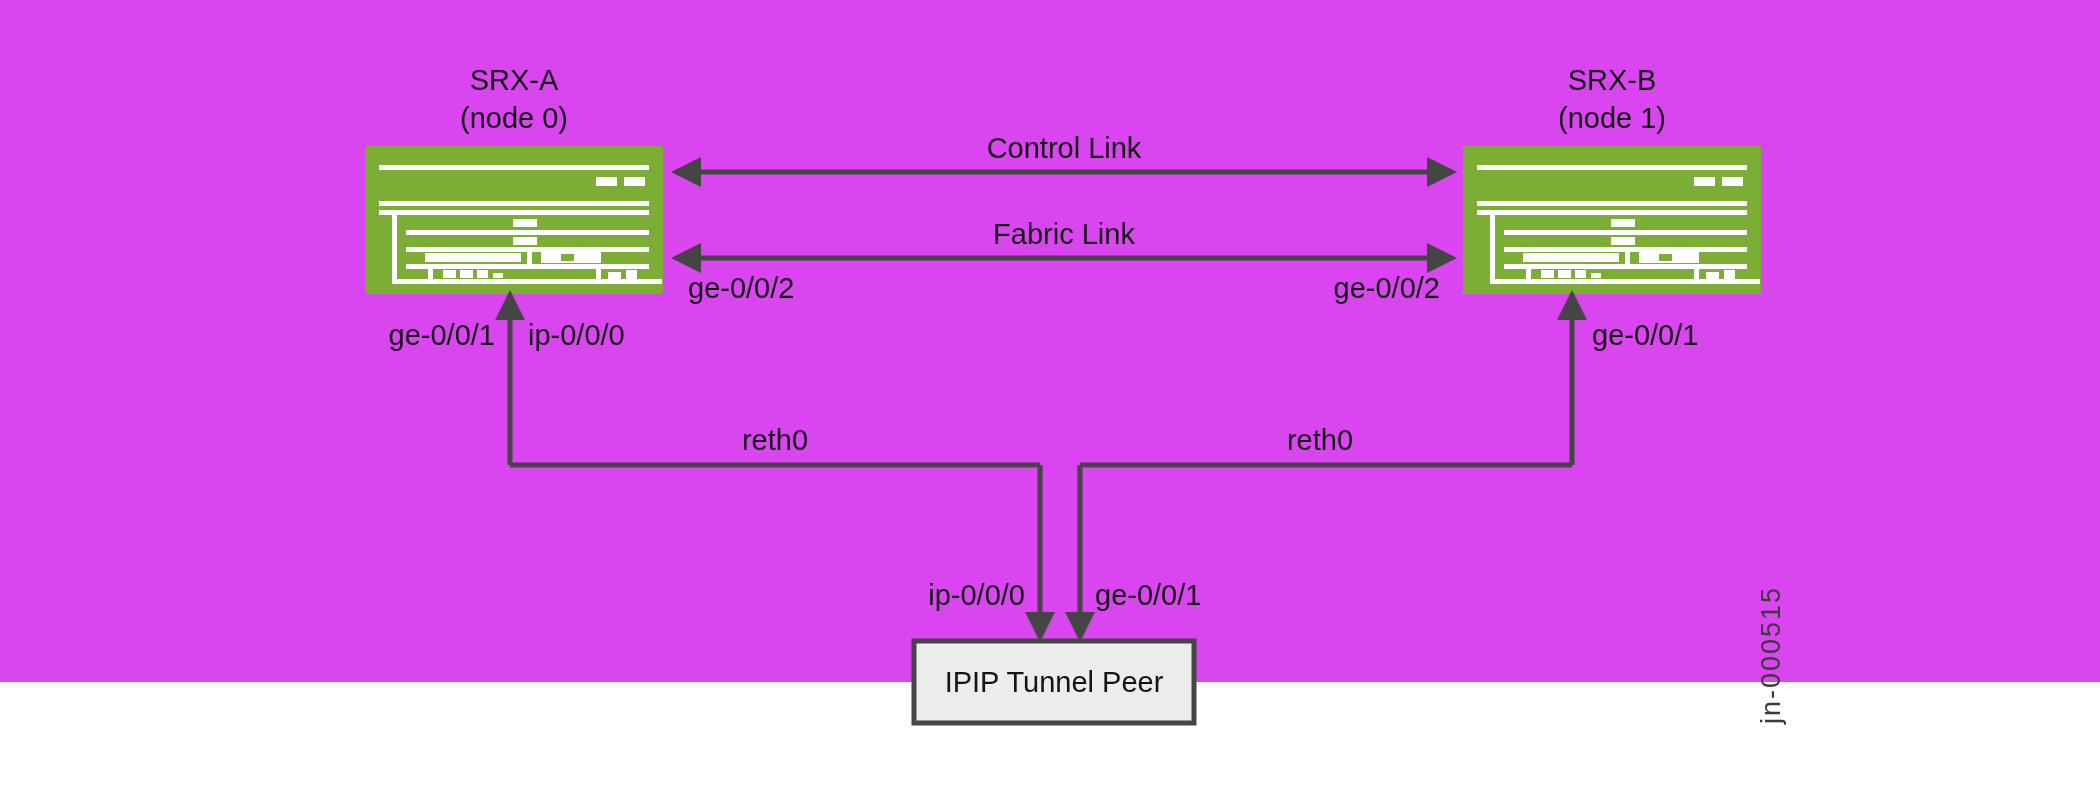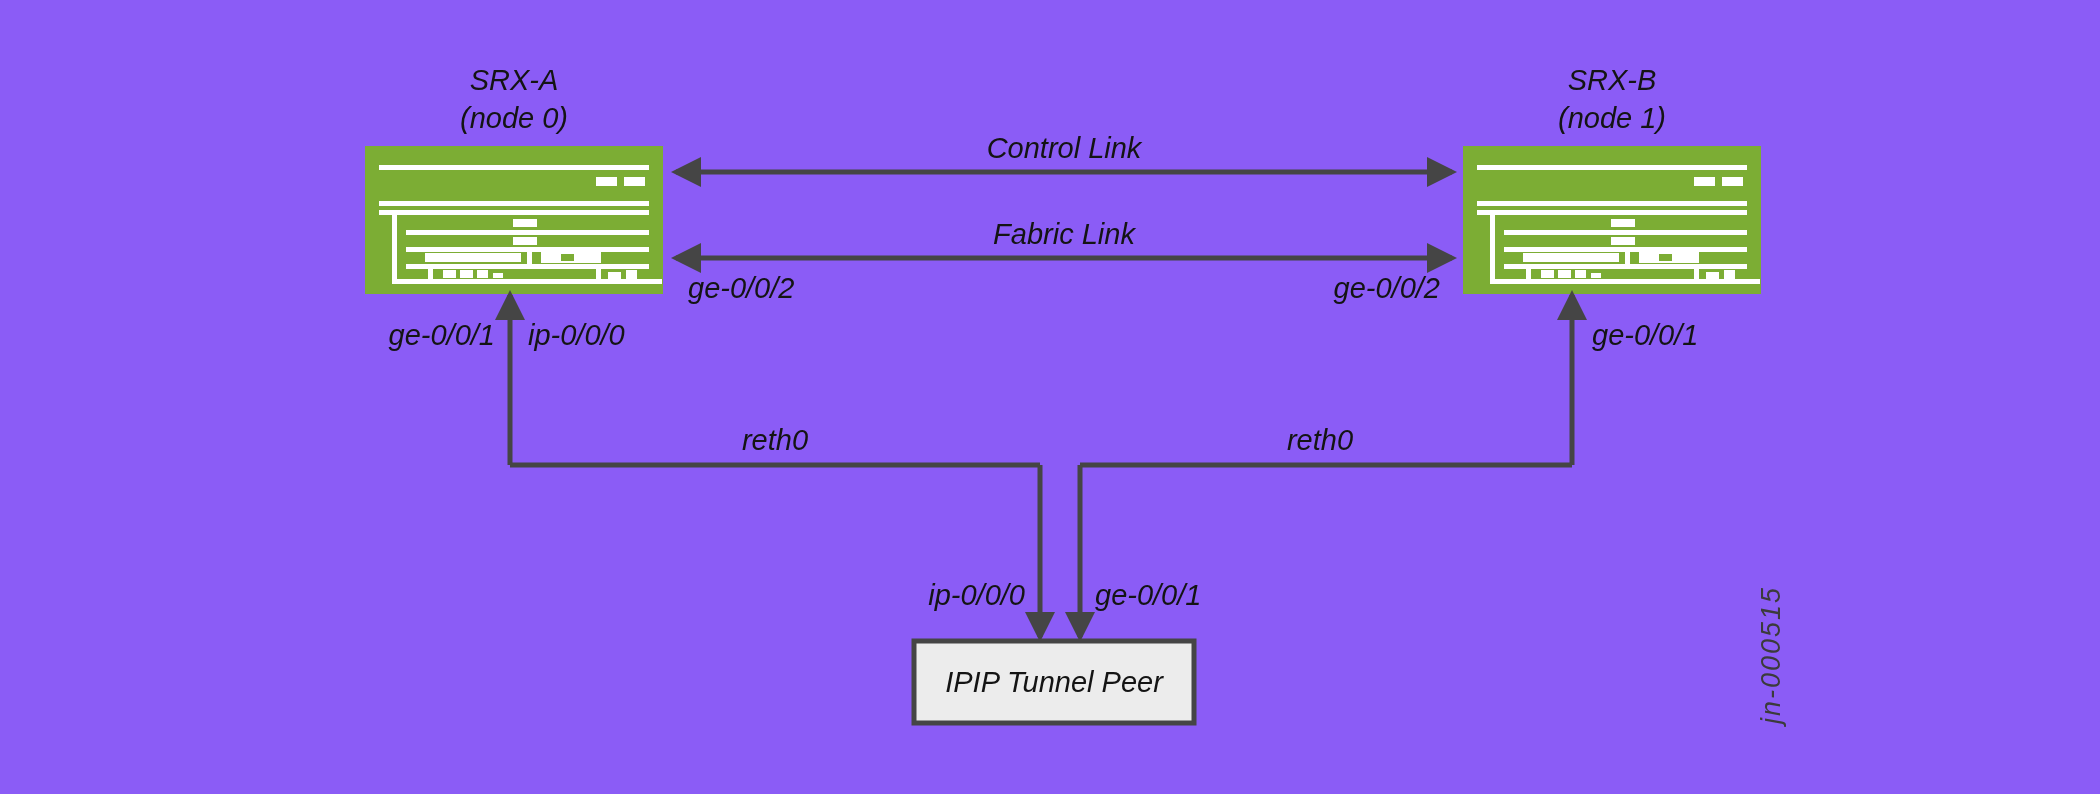--- a/index.html
+++ b/index.html
@@ -9,23 +9,22 @@
   }
   body {
     width: 2100px;
     height: 794px;
     font-family: "Liberation Sans", sans-serif;
     overflow: hidden;
   }
   #diagram-root {
     position: relative;
     width: 2100px;
-    height: 794px;
-    background: #8b5cf6;
-    font-style: italic;
+    height: 682px;
+    background: #d946ef;
   }
   svg.diagram {
     display: block;
     width: 2100px;
     height: 794px;
   }
   text {
     font-family: "Liberation Sans", sans-serif;
     fill: #141414;
   }

